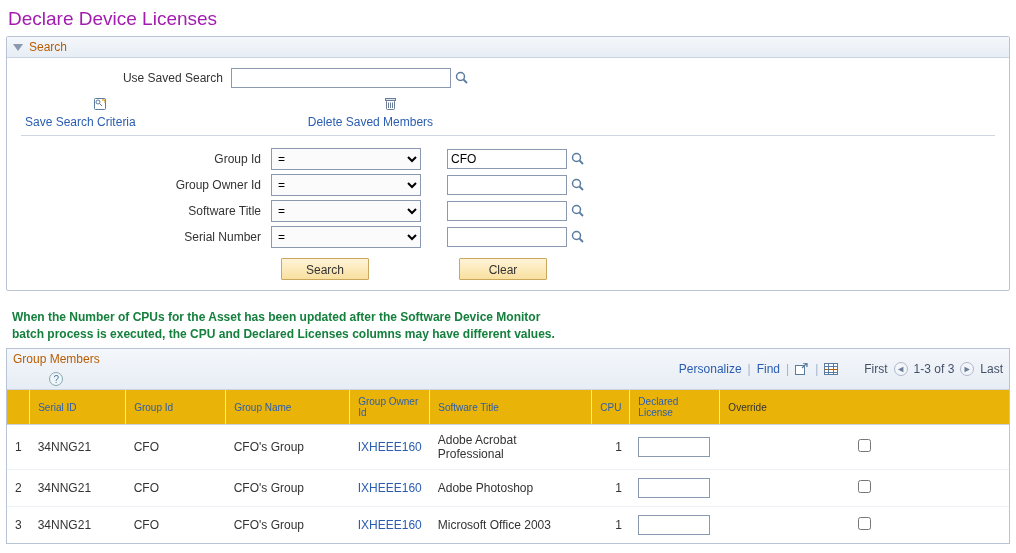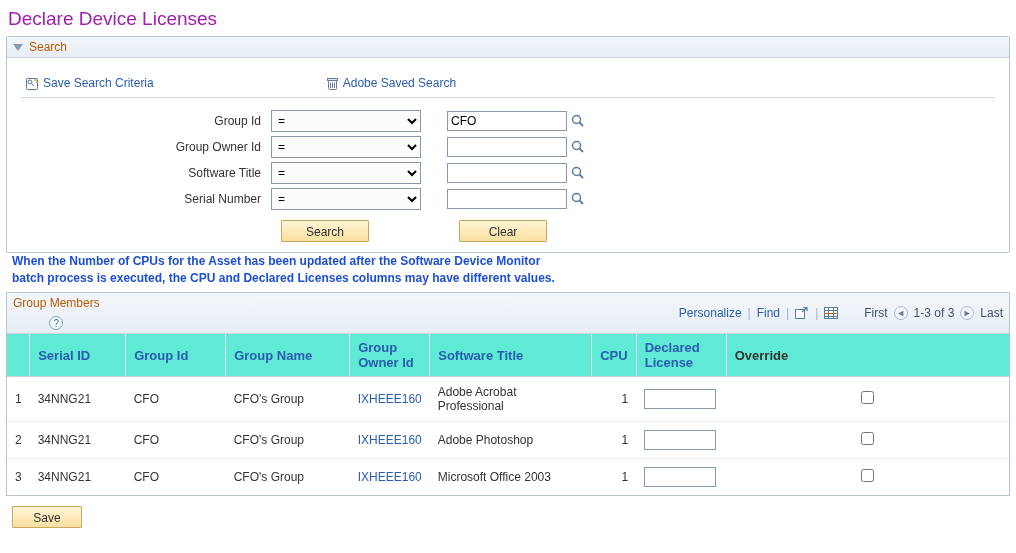--- a/index.html
+++ b/index.html
@@ -18,58 +18,68 @@
   .link { color: #2a5db0; cursor: pointer; text-decoration: none; }
   .save-search-row { display: flex; align-items: center; gap: 6px; margin: 8px 0 6px 4px; }
   .save-search-row .link { margin-right: 40px; }
   .divider { border: none; border-top: 1px solid #cfd6e2; margin: 6px 0 12px 0; }
   .criteria-row { display: flex; align-items: center; margin-bottom: 4px; }
   .criteria-label { width: 250px; text-align: right; padding-right: 10px; }
   .op-select { width: 150px; height: 22px; border: 1px solid #8a99af; background: #fbfbfb; font-size: 12px; padding: 1px 2px; }
   .value-input { width: 120px; height: 20px; border: 1px solid #8a99af; padding: 1px 3px; font-size: 12px; margin-left: 26px; }
   .btn-row { display: flex; align-items: center; margin-top: 10px; gap: 90px; padding-left: 260px; }
   .btn { display: inline-block; min-width: 88px; height: 22px; line-height: 20px; text-align: center; border: 1px solid #c9a85e; background: linear-gradient(#fff4d8, #f9e0a0); color: #333; font-size: 12px; cursor: pointer; border-radius: 1px; }
-  .info-text { margin: 0 4px 6px 6px; font-size: 12px; color: #1d4ed8; font-weight: bold; line-height: 1.4; }
+  .info-text { margin: 18px 4px 6px 6px; font-size: 12px; color: #15803d; font-weight: bold; line-height: 1.4; }
   .grid-wrap { border: 1px solid #b8c4d6; margin-top: 4px; }
   .grid-head { background: linear-gradient(#f4f7fb, #e7edf5); border-bottom: 1px solid #cbd3e2; padding: 3px 6px; display: flex; align-items: center; justify-content: space-between; }
   .grid-head-left { display: flex; align-items: center; gap: 6px; flex-direction: column; }
   .grid-title { color: #b85c00; font-size: 12px; }
   .help-icon { display: inline-flex; width: 14px; height: 14px; border: 1px solid #8aa; border-radius: 50%; align-items: center; justify-content: center; font-size: 10px; color: #5a7ca0; background: #eef6fb; }
   .grid-head-right { display: flex; align-items: center; gap: 6px; color: #5a7ca0; }
   .grid-head-right .sep { color: #9fb4c8; }
   .nav-btn { width: 14px; height: 14px; border: 1px solid #aeb9cc; border-radius: 50%; display: inline-flex; align-items: center; justify-content: center; background: #f2f5fa; cursor: pointer; font-size: 9px; color: #6a7c98; }
   .grid-table { width: 100%; border-collapse: collapse; }
-  .grid-table th { background: #5eead4; border-bottom: 1px solid #cbd3e2; border-right: 1px solid #e1e6ef; color: #2a5db0; font-weight: bold; font-size: 13px; text-align: left; padding: 6px 8px; vertical-align: middle; cursor: pointer; }
+  .grid-table th { background: #eab308; border-bottom: 1px solid #cbd3e2; border-right: 1px solid #e1e6ef; color: #2a5db0; font-weight: normal; font-size: 10px; text-align: left; padding: 6px 8px; vertical-align: middle; cursor: pointer; }
   .grid-table th:last-child { border-right: none; }
   .grid-table td { padding: 8px 8px; border-bottom: 1px solid #eef1f6; font-size: 12px; vertical-align: middle; }
   .grid-table tr:last-child td { border-bottom: none; }
   .col-num { width: 20px; text-align: right; color: #333; }
   .col-cpu { text-align: right; width: 36px; }
   .decl-input { width: 72px; height: 20px; border: 1px solid #8a99af; padding: 1px 3px; font-size: 12px; }
   .override-cell { text-align: center; }
   .save-row { margin-top: 10px; padding-left: 6px; }
-  .icon-wrap { display: inline-flex; align-items: center; gap: 4px; }
+  .icon-wrap { display: inline-flex; align-items: center; gap: 4px; flex-direction: column; }
   .popout-icon, .grid-view-icon { display: inline-flex; cursor: pointer; }
   .black-text { color: #435066; font-size: 12px; }
   .chk { margin: 0; }
   .saved-search-input { width: 220px; }
   th.nosort { color: #333; cursor: default; }
 </style>
 </head>
 <body>
 
 <div class="page-title">Declare Device Licenses</div>
 
 <div class="panel">
   <div class="panel-header">
     <span class="twisty"></span>
     <span class="panel-header-label">Search</span>
   </div>
   <div class="search-body">
 
+    <div class="row">
+      <div class="field-label">Use Saved Search</div>
+      <input type="text" class="text-input saved-search-input" value="" style="">
+      <span class="lookup-icon">
+        <svg width="14" height="14" viewBox="0 0 14 14">
+            <circle cx="5.5" cy="5.5" r="4" fill="none" stroke="#5a7ca0" stroke-width="1.5"></circle>
+            <line x1="8.5" y1="8.5" x2="12" y2="12" stroke="#5a7ca0" stroke-width="1.8"></line>
+          </svg>
+      </span>
+    </div>
 
     <div class="save-search-row">
       <span class="icon-wrap">
         <span class="small-icon">
           <svg width="14" height="14" viewBox="0 0 14 14">
               <rect x="1.5" y="1.5" width="11" height="11" rx="1" fill="#fff" stroke="#5a7ca0"></rect>
               <circle cx="5" cy="5" r="2" fill="none" stroke="#5a7ca0"></circle>
               <line x1="6.5" y1="6.5" x2="9" y2="9" stroke="#5a7ca0"></line>
               <path d="M9 3 L12 3 L12 6" fill="none" stroke="#d08a00"></path>
             </svg>
@@ -80,21 +90,21 @@
       <span class="icon-wrap">
         <span class="small-icon">
           <svg width="13" height="14" viewBox="0 0 13 14">
               <rect x="2.5" y="3.5" width="8" height="9" rx="1" fill="#fff" stroke="#6a7c98"></rect>
               <line x1="4.5" y1="5.5" x2="4.5" y2="11" stroke="#6a7c98"></line>
               <line x1="6.5" y1="5.5" x2="6.5" y2="11" stroke="#6a7c98"></line>
               <line x1="8.5" y1="5.5" x2="8.5" y2="11" stroke="#6a7c98"></line>
               <rect x="1.5" y="1.5" width="10" height="2" fill="#e0e6ef" stroke="#6a7c98"></rect>
             </svg>
         </span>
-        <span class="link">Adobe Saved Search</span>
+        <span class="link">Delete Saved Members</span>
       </span>
     </div>
 
     <hr class="divider">
 
     <div class="criteria-row">
       <div class="criteria-label">Group Id</div>
       <select class="op-select"><option>=</option></select>
       <input type="text" class="value-input" value="CFO" style="">
       <span class="lookup-icon"><svg width="14" height="14" viewBox="0 0 14 14">

